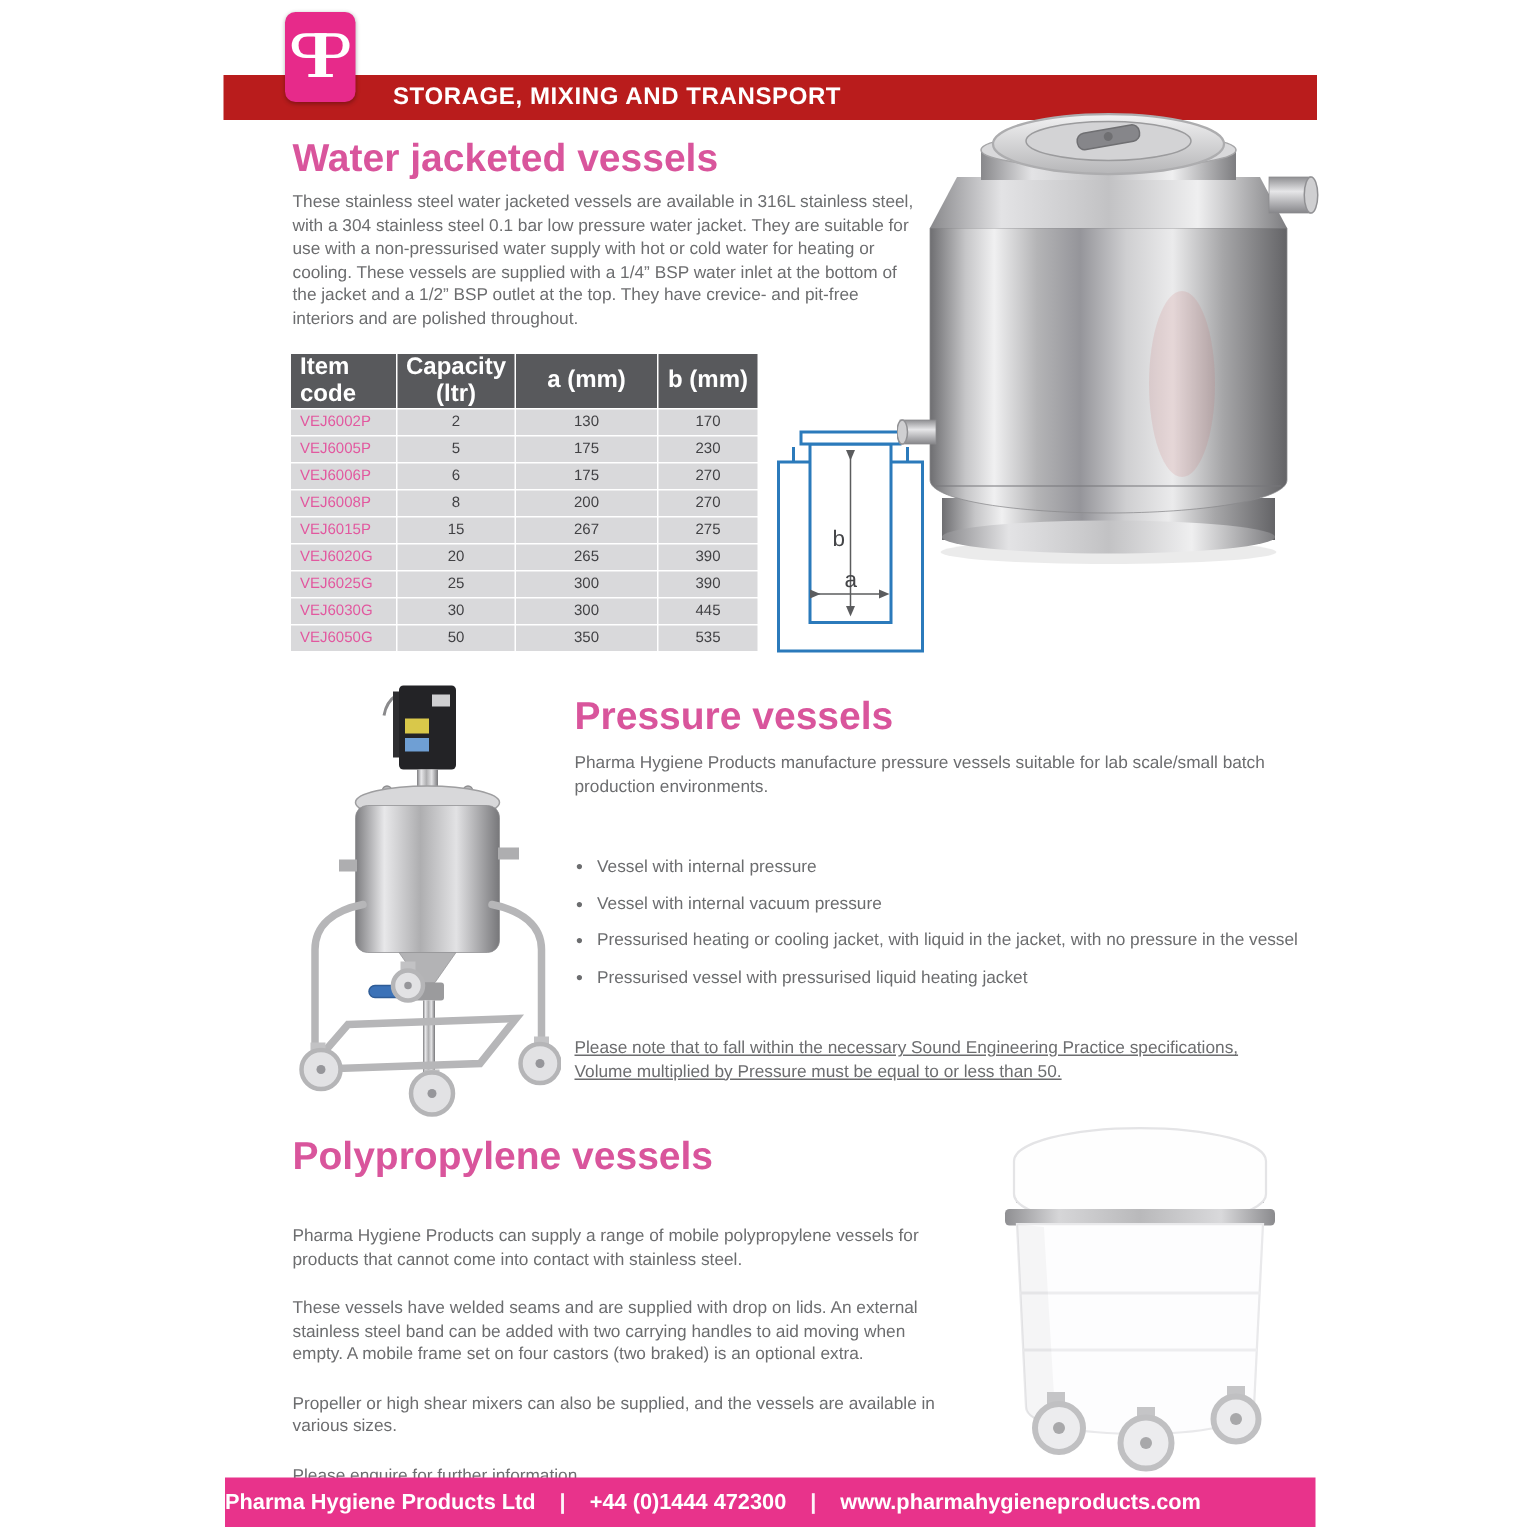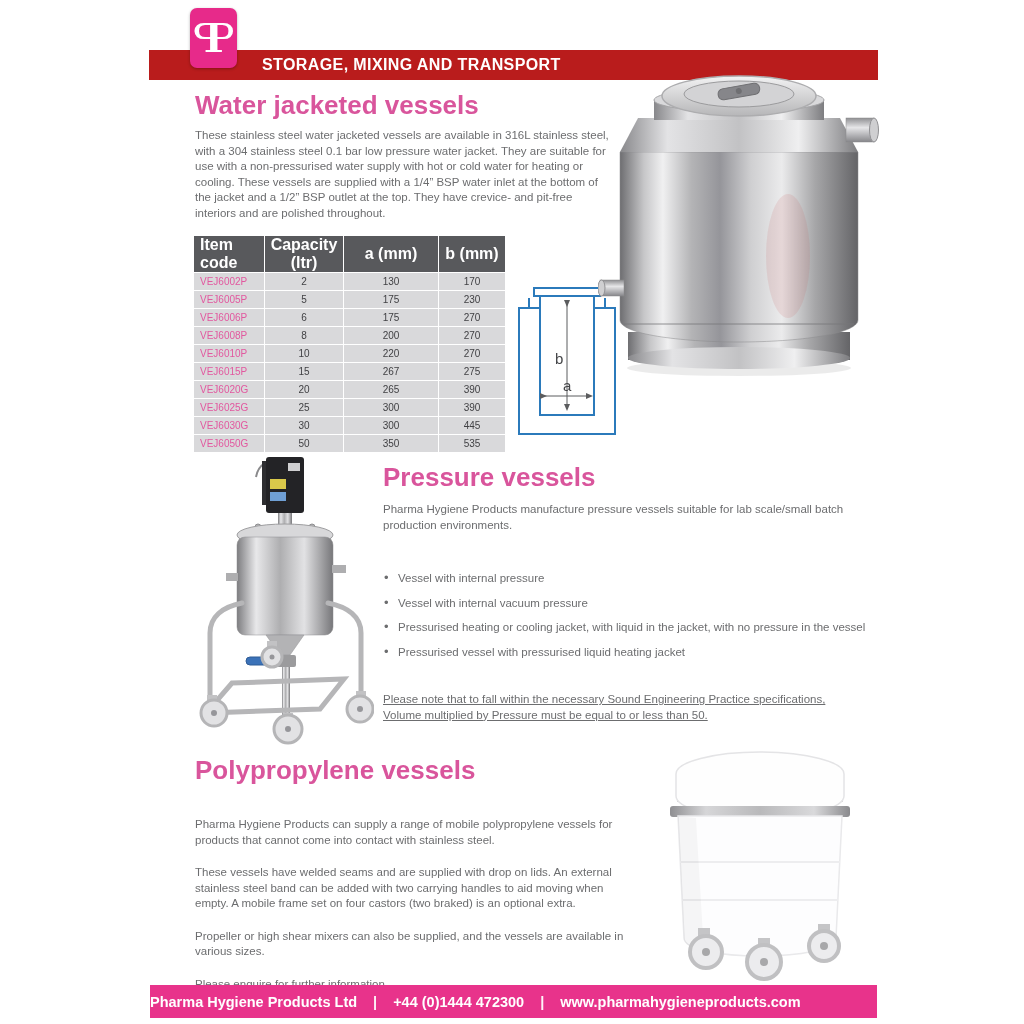--- a/index.html
+++ b/index.html
@@ -90,26 +90,20 @@
         <tr>
           <td class="code">VEJ6006P</td>
           <td>6</td>
           <td>175</td>
           <td>270</td>
         </tr>
         <tr>
           <td class="code">VEJ6008P</td>
           <td>8</td>
           <td>200</td>
-          <td>270</td>
-        </tr>
-        <tr>
-          <td class="code">VEJ6010P</td>
-          <td>10</td>
-          <td>220</td>
           <td>270</td>
         </tr>
         <tr>
           <td class="code">VEJ6015P</td>
           <td>15</td>
           <td>267</td>
           <td>275</td>
         </tr>
         <tr>
           <td class="code">VEJ6020G</td>

